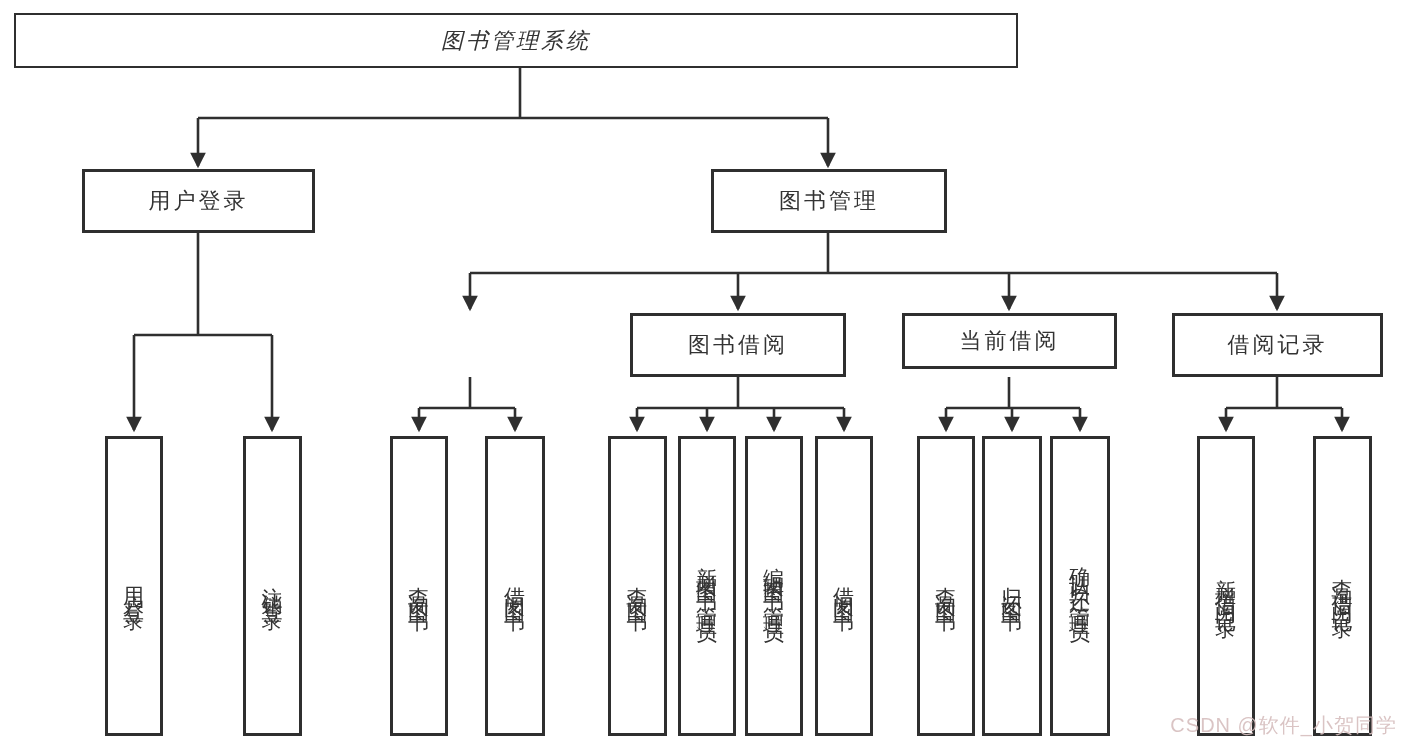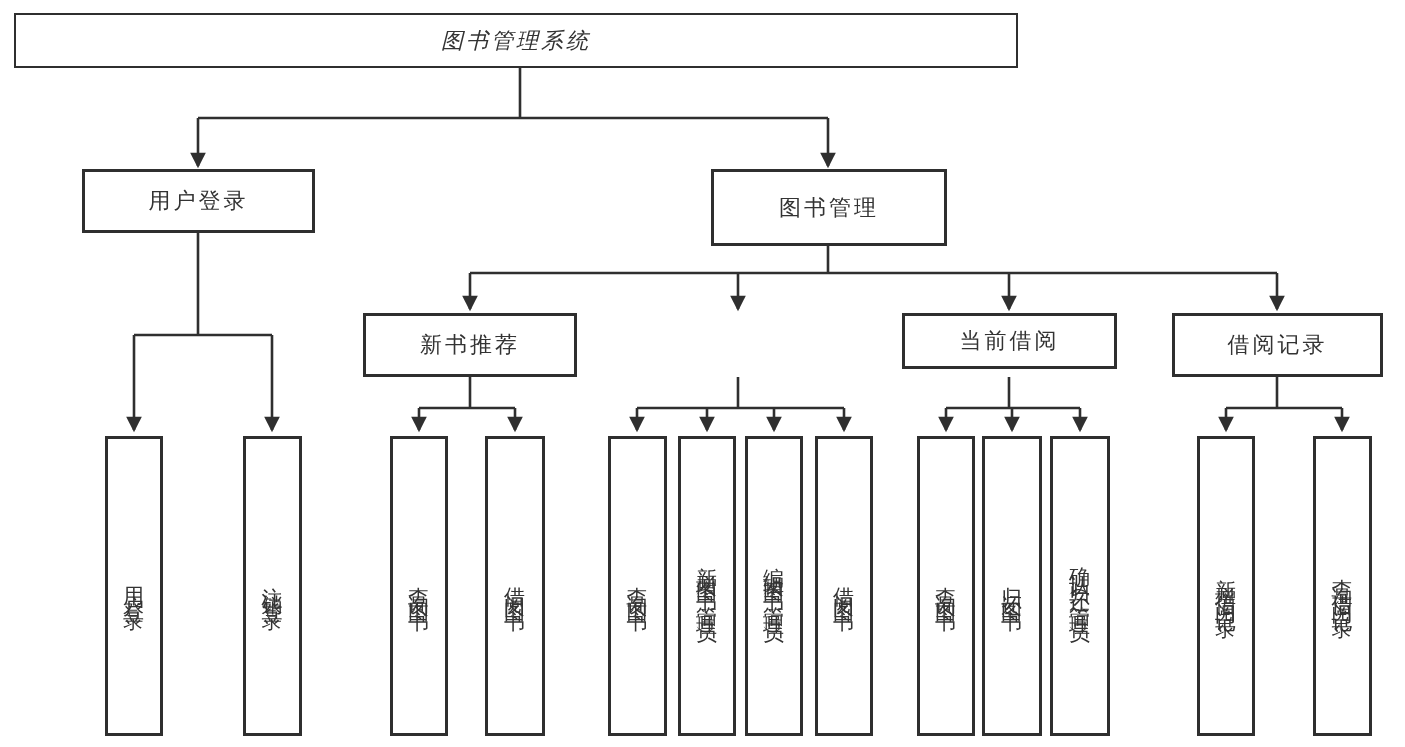--- a/index.html
+++ b/index.html
@@ -115,26 +115,26 @@
     </g>
   </svg>
 
   <div class="node root" style="left:14px; top:13px; width:1004px; height:55px;font-style:italic;">
     <span>图书管理系统</span>
   </div>
 
   <div class="node" style="left:82px; top:169px; width:233px; height:64px;">
     <span>用户登录</span>
   </div>
-  <div class="node" style="left:711px; top:169px; width:236px; height:77px;">
+  <div class="node" style="left:711px; top:169px; width:236px; height:64px;">
     <span>图书管理</span>
   </div>
 
-  <div class="node" style="left:363px; top:313px; width:214px; height:64px;">
-    <span>新书推荐</span>
+  <div class="node" style="left:630px; top:313px; width:216px; height:64px;">
+    <span>图书借阅</span>
   </div>
   <div class="node" style="left:902px; top:313px; width:215px; height:56px;">
     <span>当前借阅</span>
   </div>
   <div class="node" style="left:1172px; top:313px; width:211px; height:64px;">
     <span>借阅记录</span>
   </div>
 
   <div class="leaf" style="left:105px; width:58px;">
     <span class="vtext">用户登录</span>
@@ -173,14 +173,15 @@
     <span class="vtext">确认归还（管理员）</span>
   </div>
 
   <div class="leaf" style="left:1197px; width:58px;">
     <span class="vtext">新增借阅记录</span>
   </div>
   <div class="leaf" style="left:1313px; width:59px;">
     <span class="vtext">查询借阅记录</span>
   </div>
 
+  <div id="watermark">CSDN @软件_小贺同学</div>
 
 </div>
 
 </body></html>

